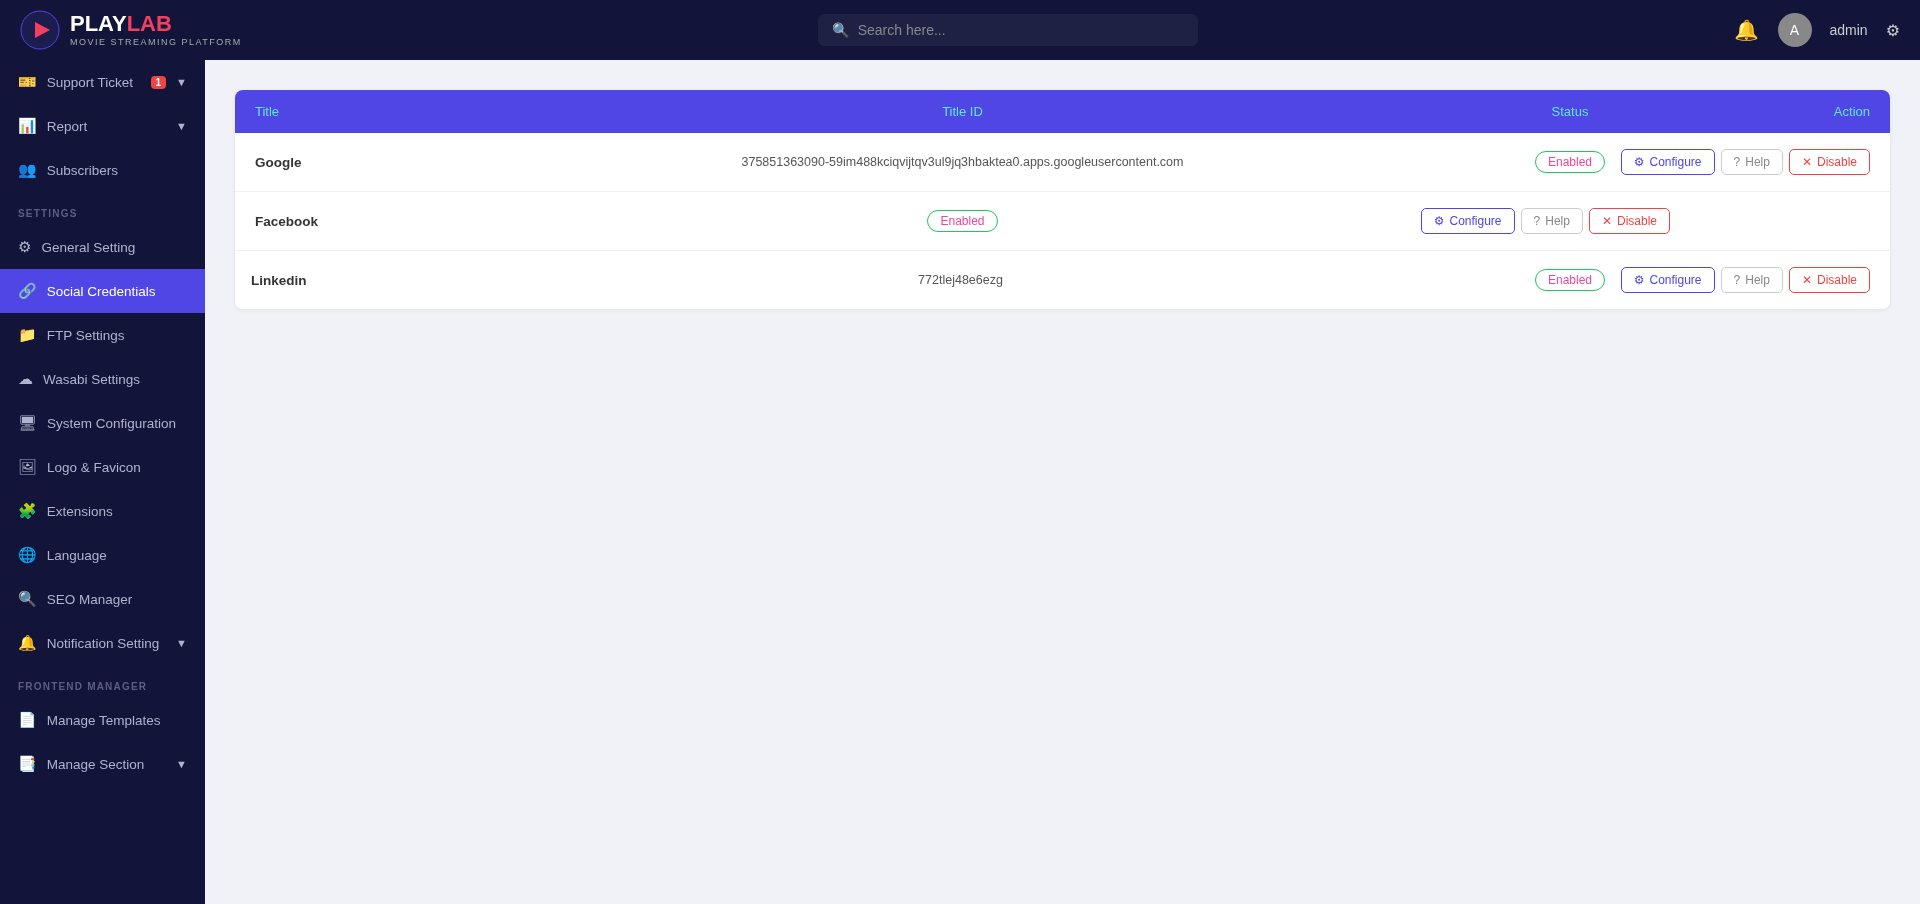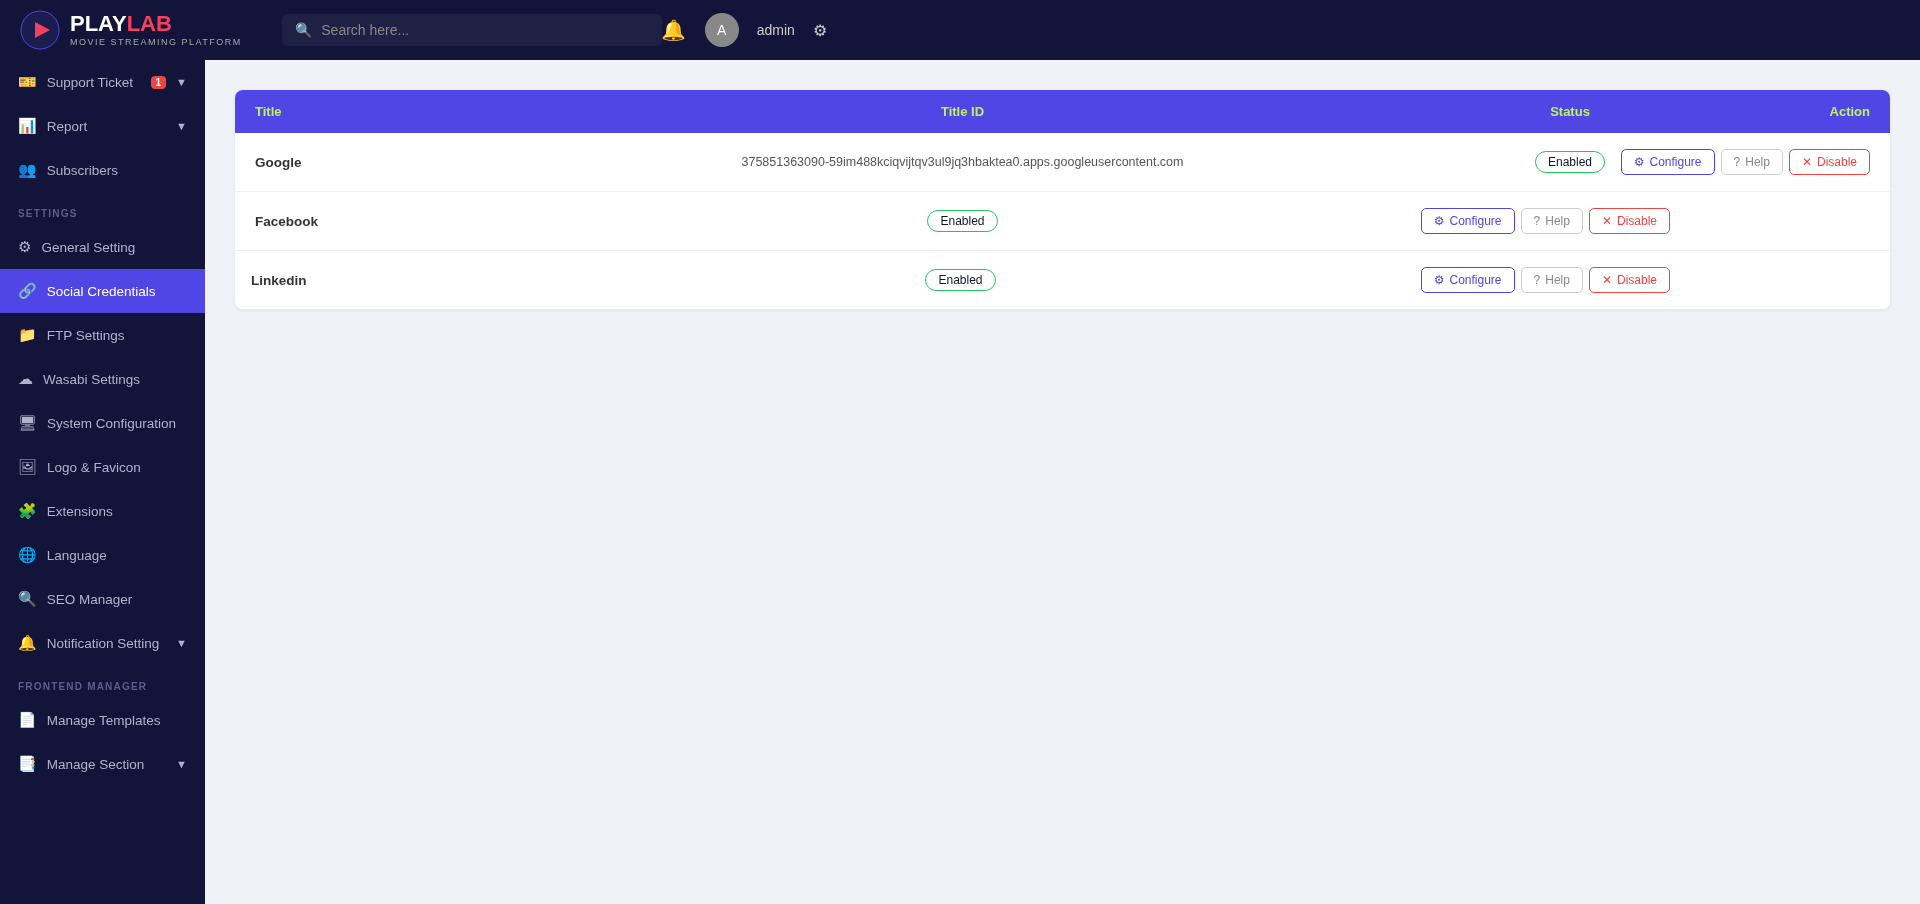--- a/index.html
+++ b/index.html
@@ -5,20 +5,21 @@
     * { box-sizing: border-box; margin: 0; padding: 0; }
     body { font-family: 'Segoe UI', Arial, sans-serif; background: #f0f2f8; display: flex; flex-direction: column; height: 100vh; overflow: hidden; }
 
     
     .header {
       background: #12143a;
       height: 60px;
       display: flex;
       align-items: center;
       padding: 0 20px;
+      justify-content: space-between;
       z-index: 100;
       flex-shrink: 0;
     }
     .logo-area {
       display: flex;
       align-items: center;
       gap: 10px;
     }
     .logo-icon {
       width: 40px;
@@ -161,23 +162,23 @@
       overflow: hidden;
       box-shadow: 0 1px 4px rgba(0,0,0,0.07);
     }
     .table-header {
       display: grid;
       grid-template-columns: 200px 1fr 200px 200px;
       background: #4f46e5;
       padding: 14px 20px;
     }
     .th {
-      color: #bef264;
+      color: #5eead4;
       font-size: 13px;
-      font-weight: 700;
+      font-weight: 400;
     }
     .th.right { text-align: right; }
     .th.center { text-align: center; }
 
     .table-row {
       display: grid;
       grid-template-columns: 200px 1fr 200px 200px;
       padding: 16px 20px;
       align-items: center;
       border-bottom: 1px solid #f0f0f0;
@@ -192,21 +193,21 @@
     .td.action-cell { display: flex; justify-content: flex-end; gap: 6px; }
 
     .status-badge {
       display: inline-block;
       padding: 3px 12px;
       border-radius: 20px;
       font-size: 12px;
       font-weight: 500;
     }
     .status-enabled {
-      color: #0f172a;
+      color: #ec4899;
       border: 1.5px solid #22c55e;
       background: transparent;
     }
 
     .btn {
       display: inline-flex;
       align-items: center;
       gap: 5px;
       padding: 5px 12px;
       border-radius: 5px;
@@ -389,20 +390,21 @@
           </button>
           <button class="btn btn-disable">
             <span>✕</span>
             <span>Disable</span>
           </button>
         </div>
       </div>
 
       <div class="table-row">
         <div class="td title">Linkedin</div>
+        <div class="td client-id" style="text-align:center;">772tlej48e6ezg</div>
         <div class="td status-cell">
           <span class="status-badge status-enabled">Enabled</span>
         </div>
         <div class="td action-cell">
           <button class="btn btn-configure">
             <span>⚙</span>
             <span>Configure</span>
           </button>
           <button class="btn btn-help">
             <span>?</span>

